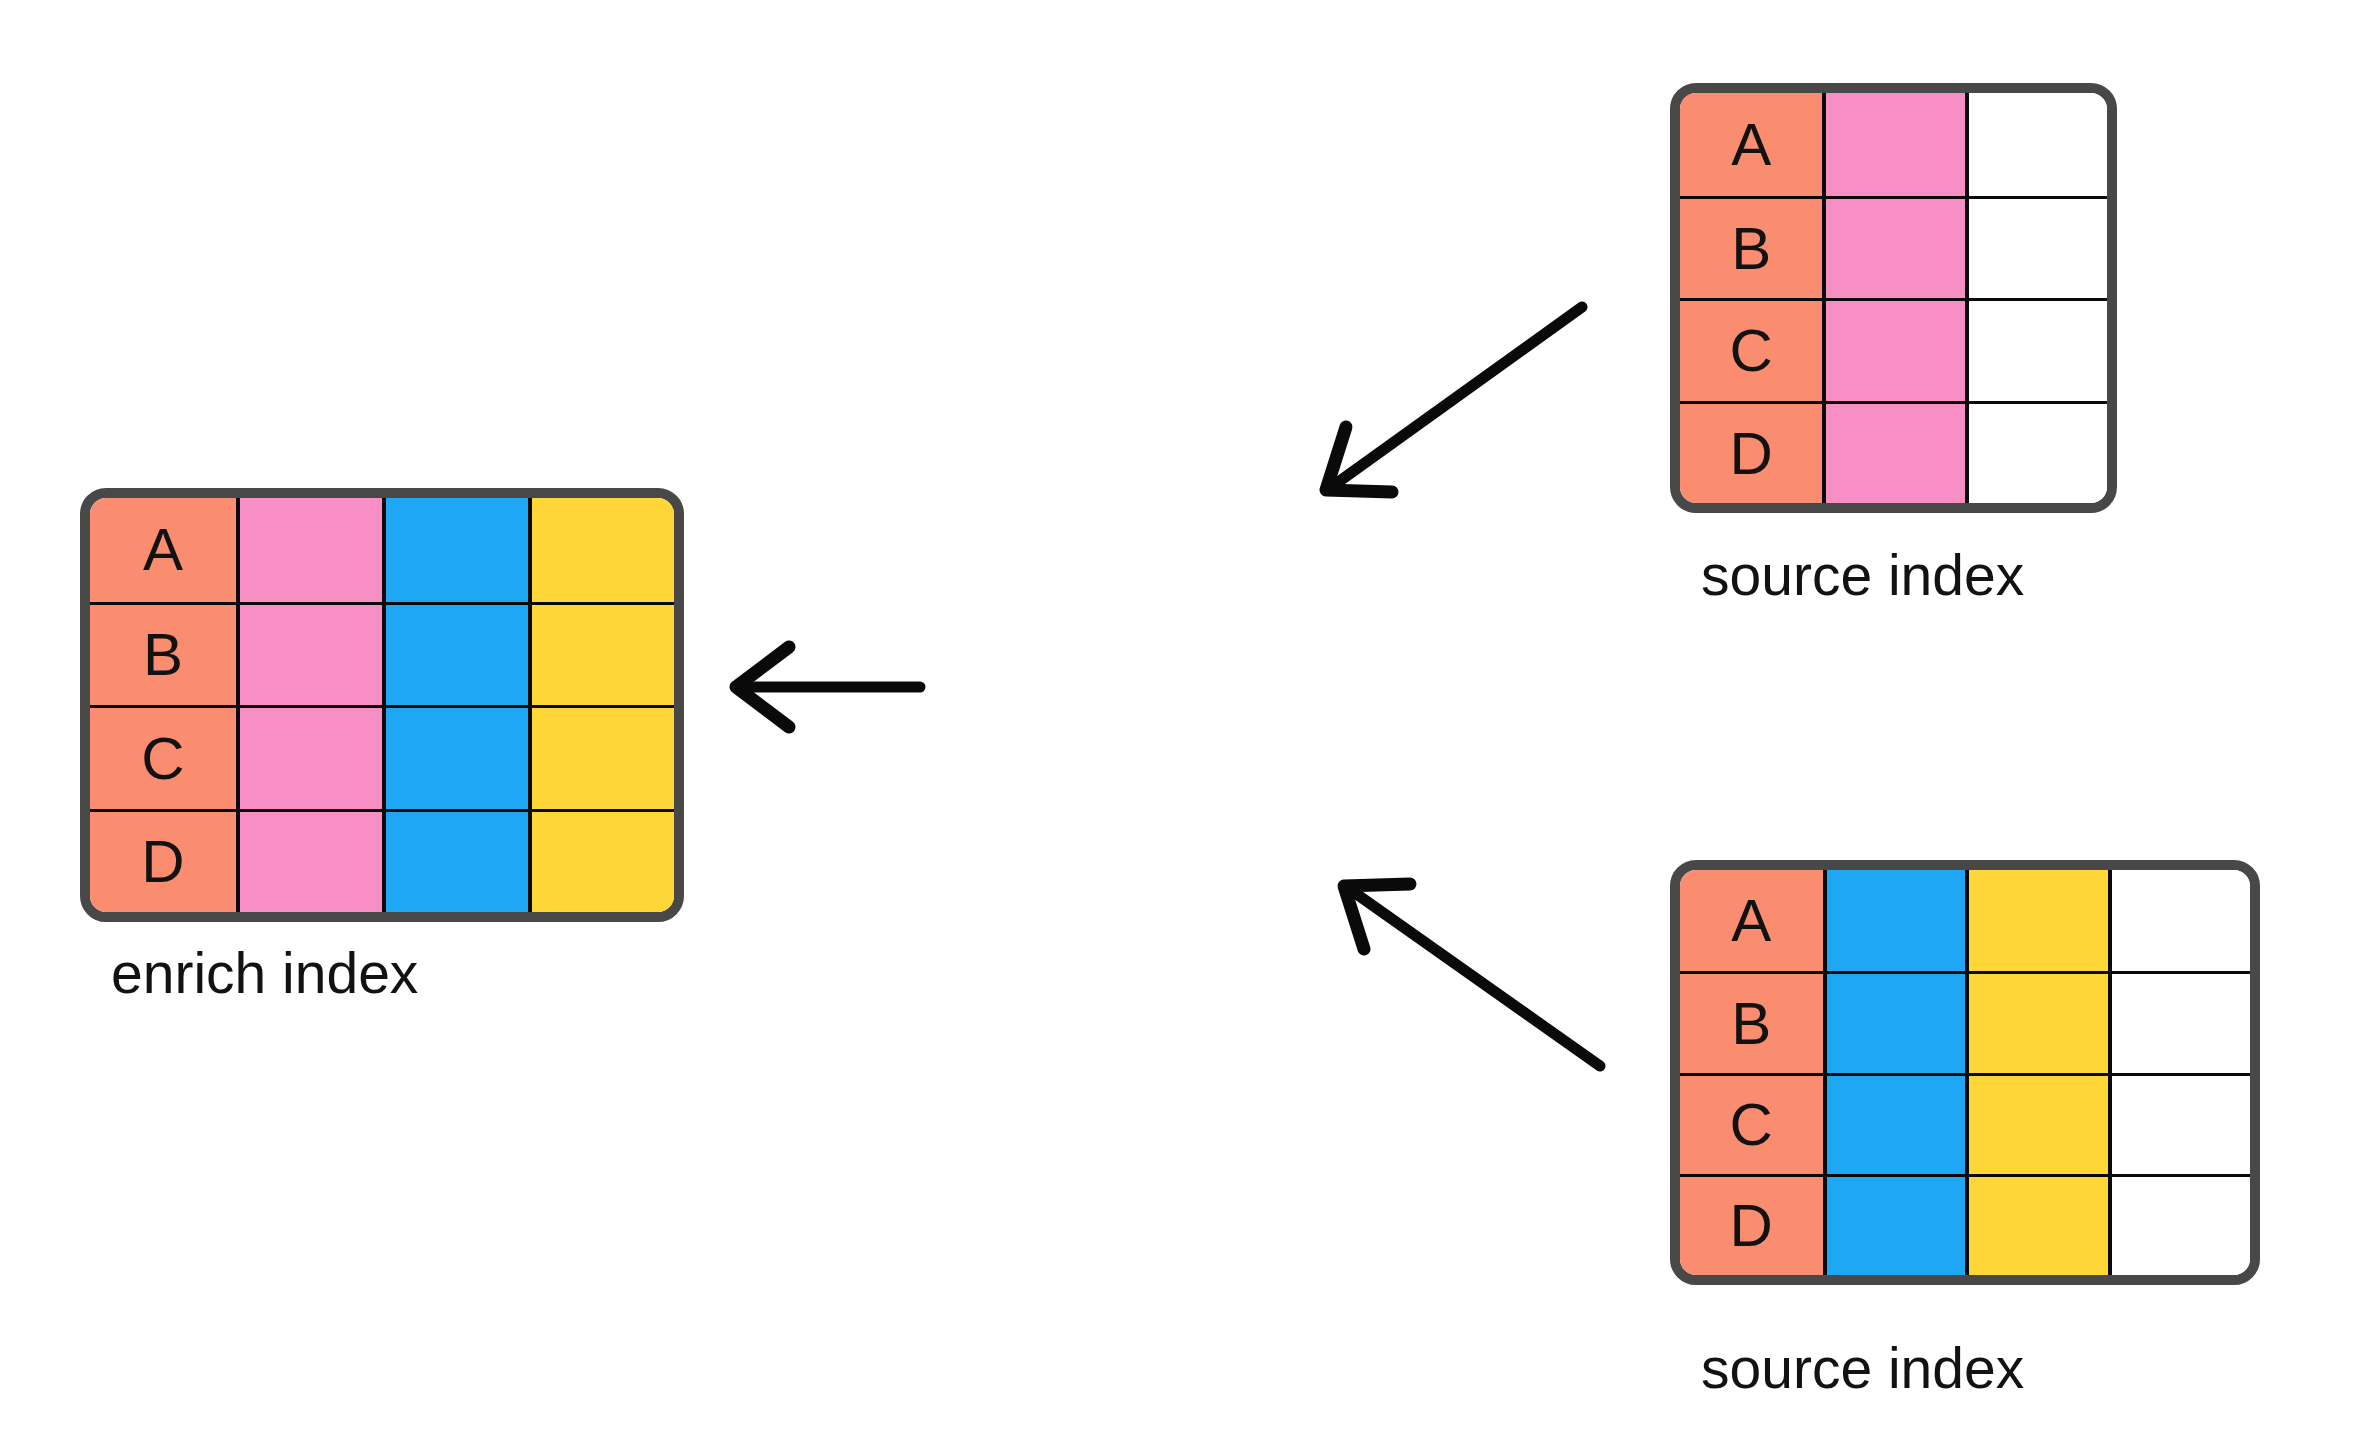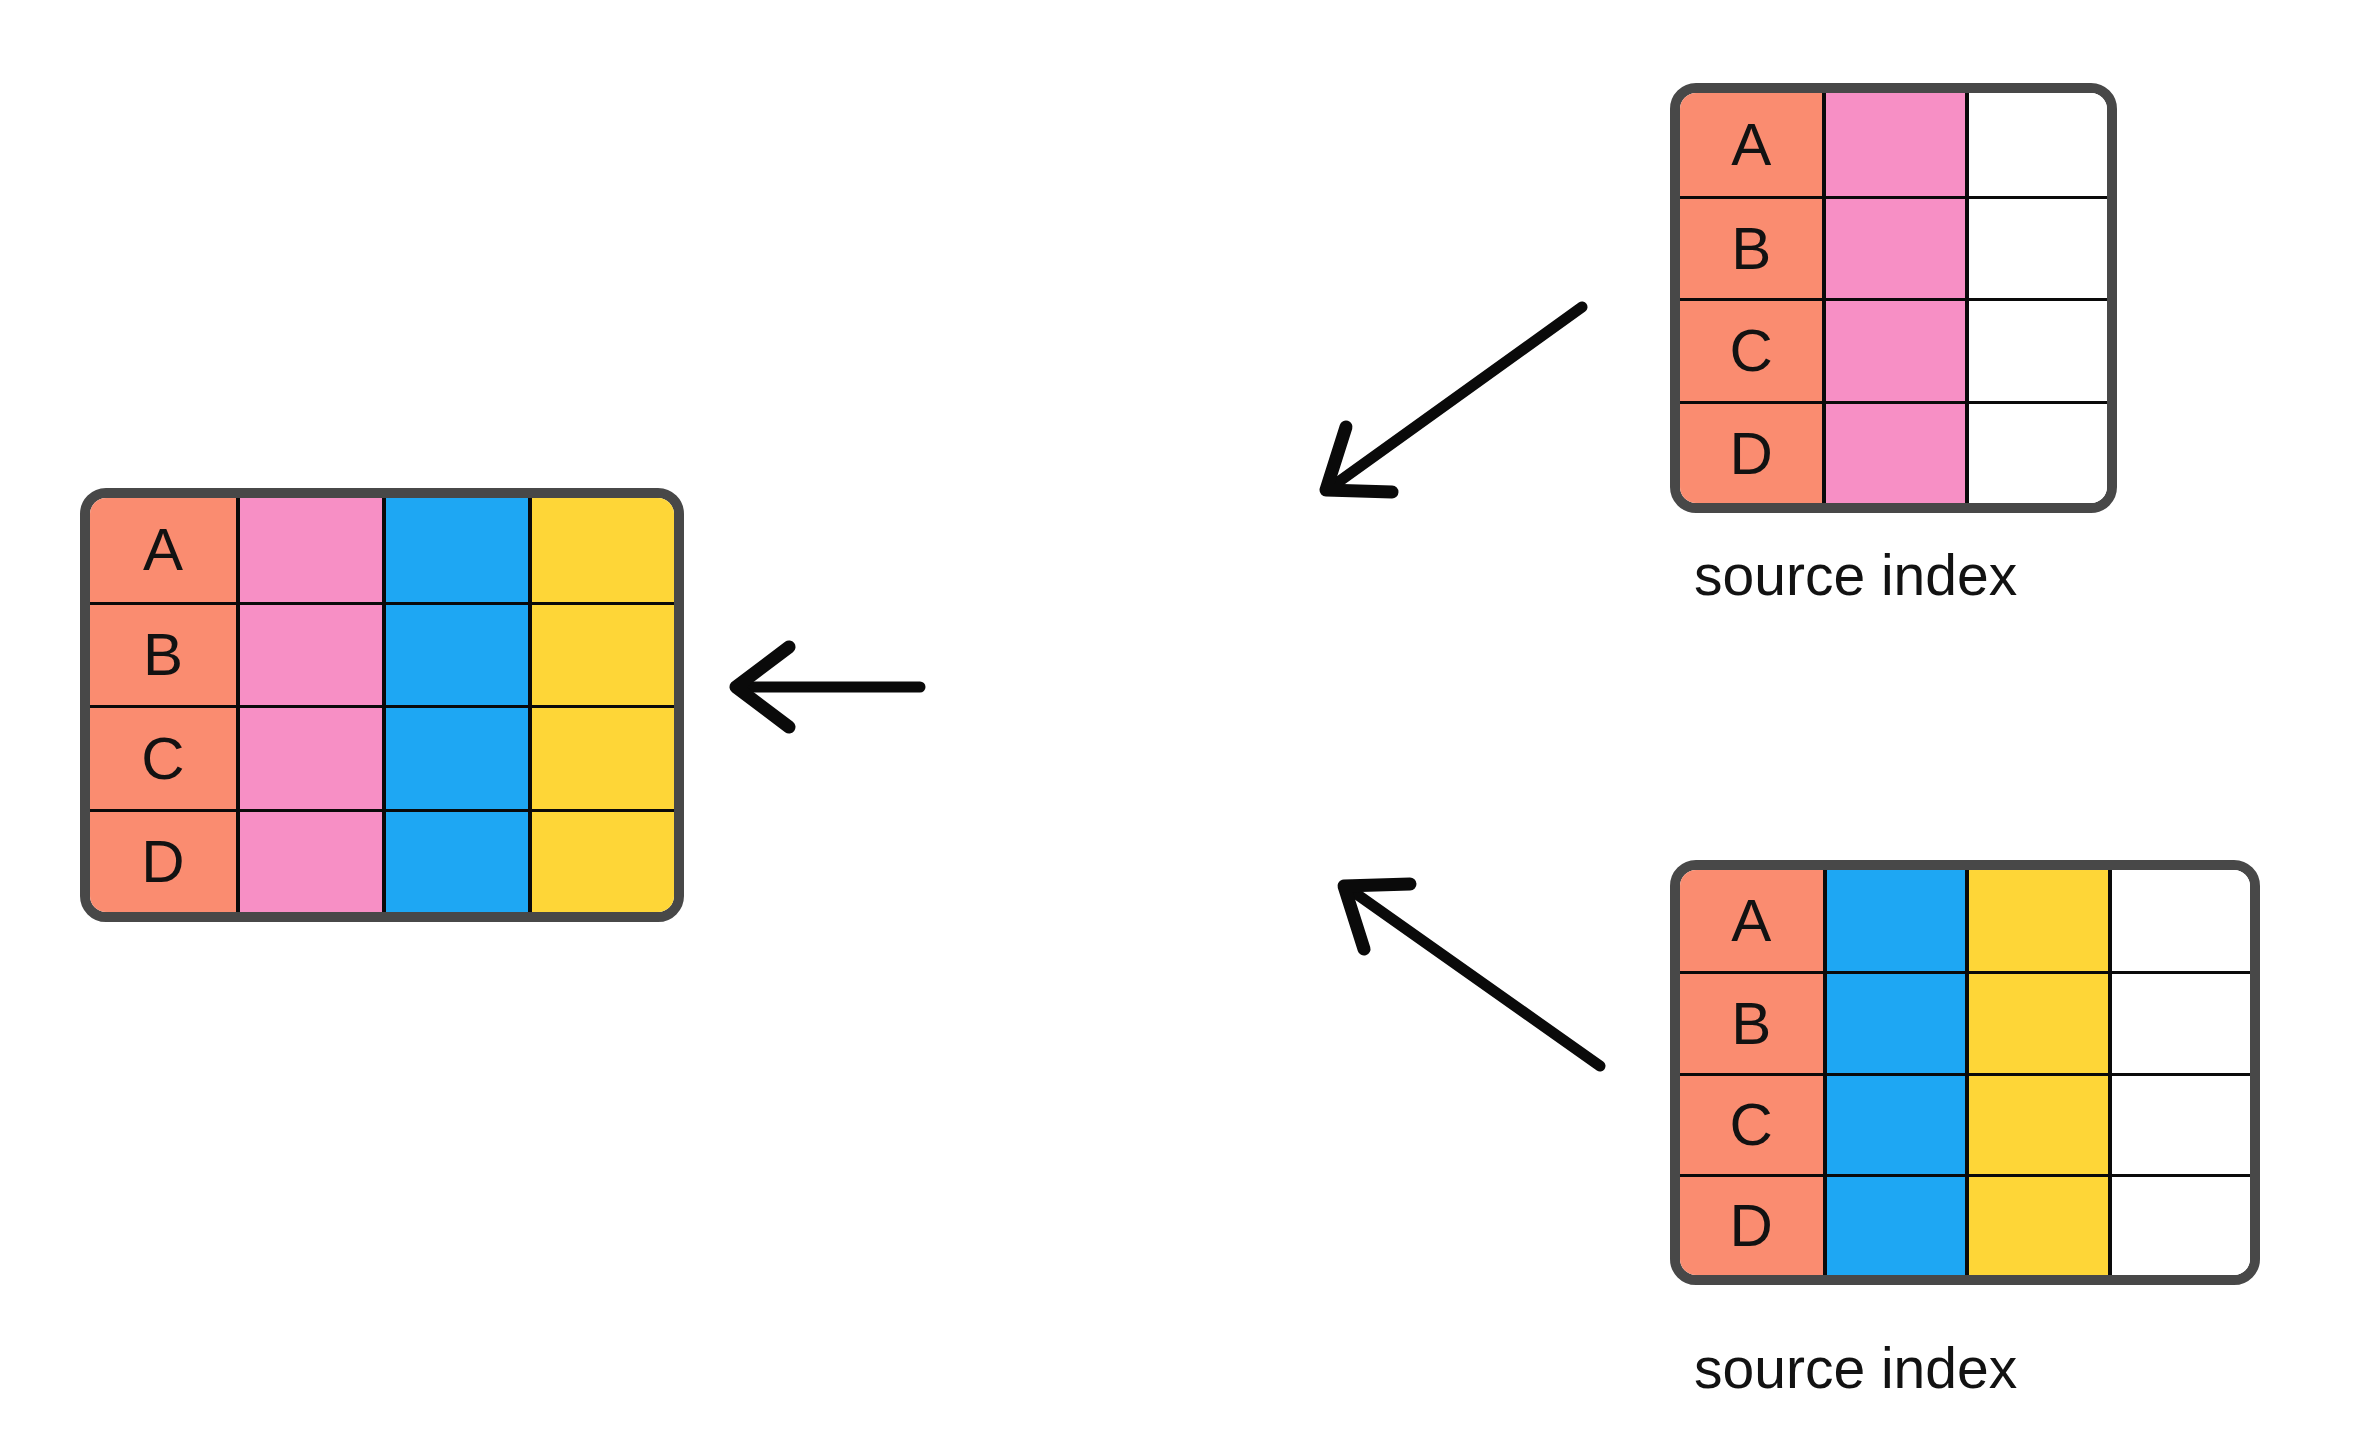--- a/index.html
+++ b/index.html
@@ -25,21 +25,21 @@
     overflow:hidden; background:#fff;
   }
   .cell{
     display:flex; align-items:center; justify-content:center;
     font-size:60px; color:var(--text);
     border-left:4px solid var(--grid-line); border-top:3px solid var(--grid-line);
   }
   .cell.col-first{ border-left:none; }
   .cell.row-first{ border-top:none; }
   .tbl-label{
-    position:absolute; left:24px; font-size:57px; color:var(--text); white-space:nowrap;
+    position:absolute; left:31px; font-size:57px; color:var(--text); white-space:nowrap;
   }
   #enrich-index .tbl{ width:604px; height:434px; }
   #enrich-index{ left:80px; top:488px; }
   #enrich-index .tbl-label{ top:452px; }
   #source-index-top .tbl{ width:447px; height:430px; }
   #source-index-top{ left:1670px; top:83px; }
   #source-index-top .tbl-label{ top:459px; }
   #source-index-bottom .tbl{ width:590px; height:425px; }
   #source-index-bottom{ left:1670px; top:860px; }
   #source-index-bottom .tbl-label{ top:475px; }
@@ -84,20 +84,21 @@
         <div class="cell" style="background: rgb(254, 214, 55);"></div>
         <div class="cell col-first" style="background: rgb(250, 140, 112);">C</div>
         <div class="cell" style="background: rgb(247, 143, 197);"></div>
         <div class="cell" style="background: rgb(30, 167, 243);"></div>
         <div class="cell" style="background: rgb(254, 214, 55);"></div>
         <div class="cell col-first" style="background: rgb(250, 140, 112);">D</div>
         <div class="cell" style="background: rgb(247, 143, 197);"></div>
         <div class="cell" style="background: rgb(30, 167, 243);"></div>
         <div class="cell" style="background: rgb(254, 214, 55);"></div>
       </div>
+    <div class="tbl-label">enrich index</div>
   </div>
 
   <div class="tbl-wrap" id="source-index-top">
     <div class="tbl" style="grid-template-columns: repeat(3, 1fr);">
         <div class="cell row-first col-first" style="background: rgb(250, 140, 112);">A</div>
         <div class="cell row-first" style="background: rgb(247, 143, 197);"></div>
         <div class="cell row-first" style="background: rgb(255, 255, 255);"></div>
         <div class="cell col-first" style="background: rgb(250, 140, 112);">B</div>
         <div class="cell" style="background: rgb(247, 143, 197);"></div>
         <div class="cell" style="background: rgb(255, 255, 255);"></div>

